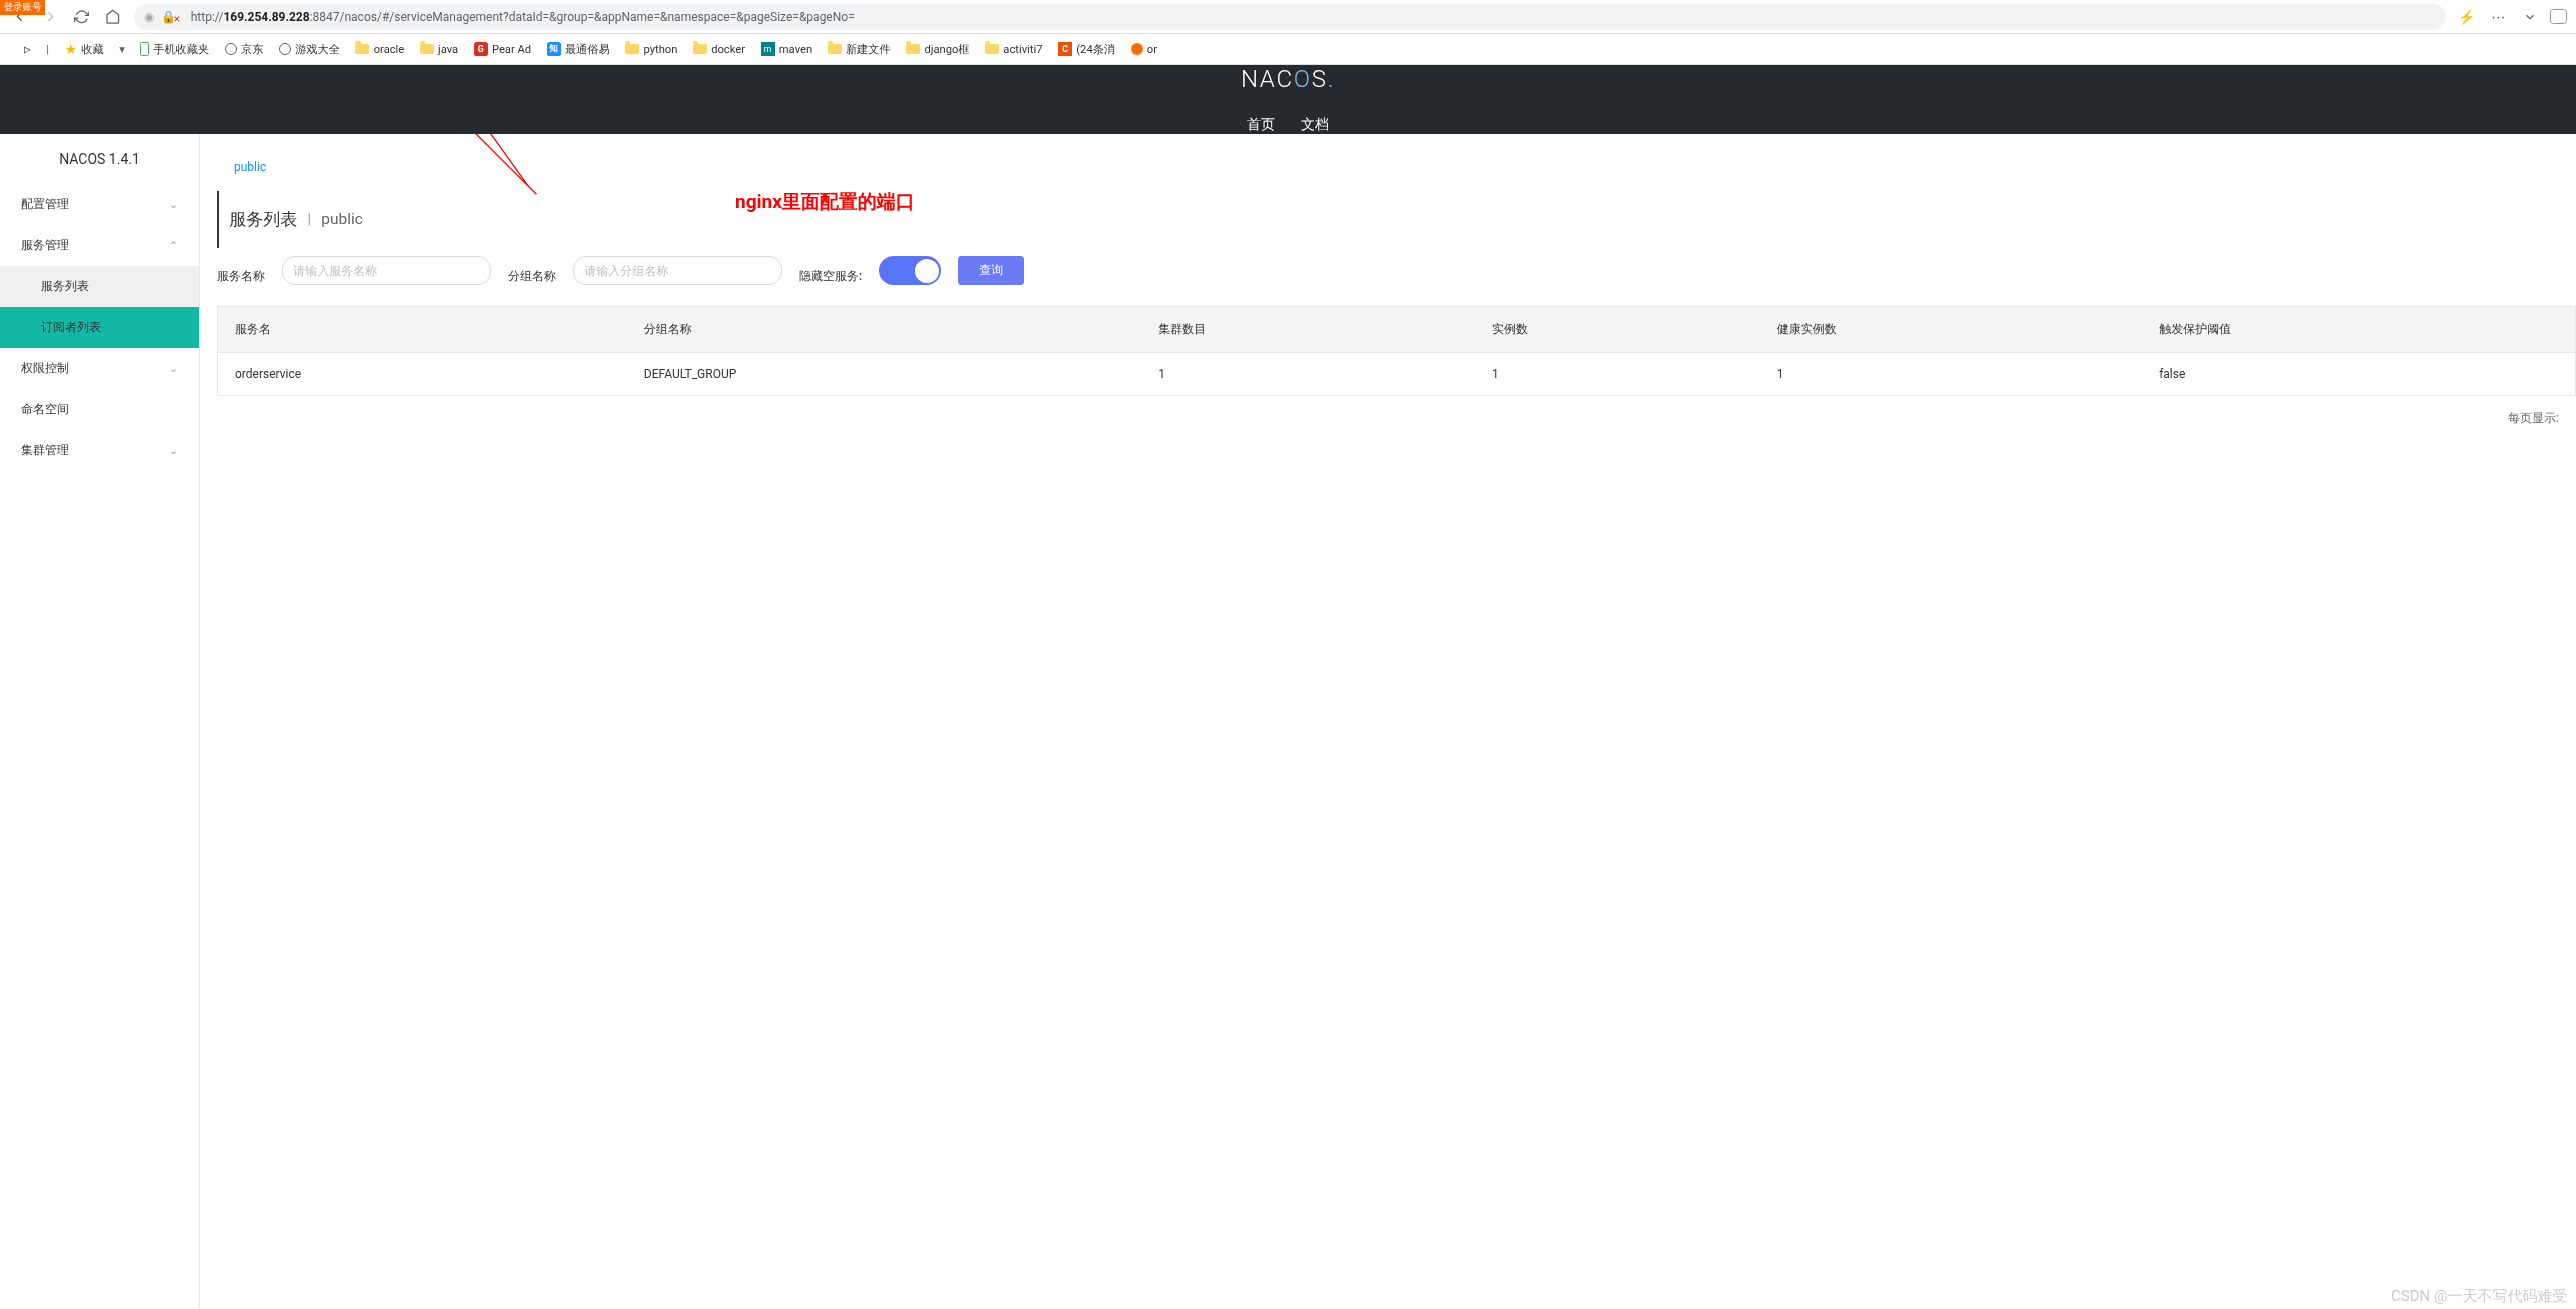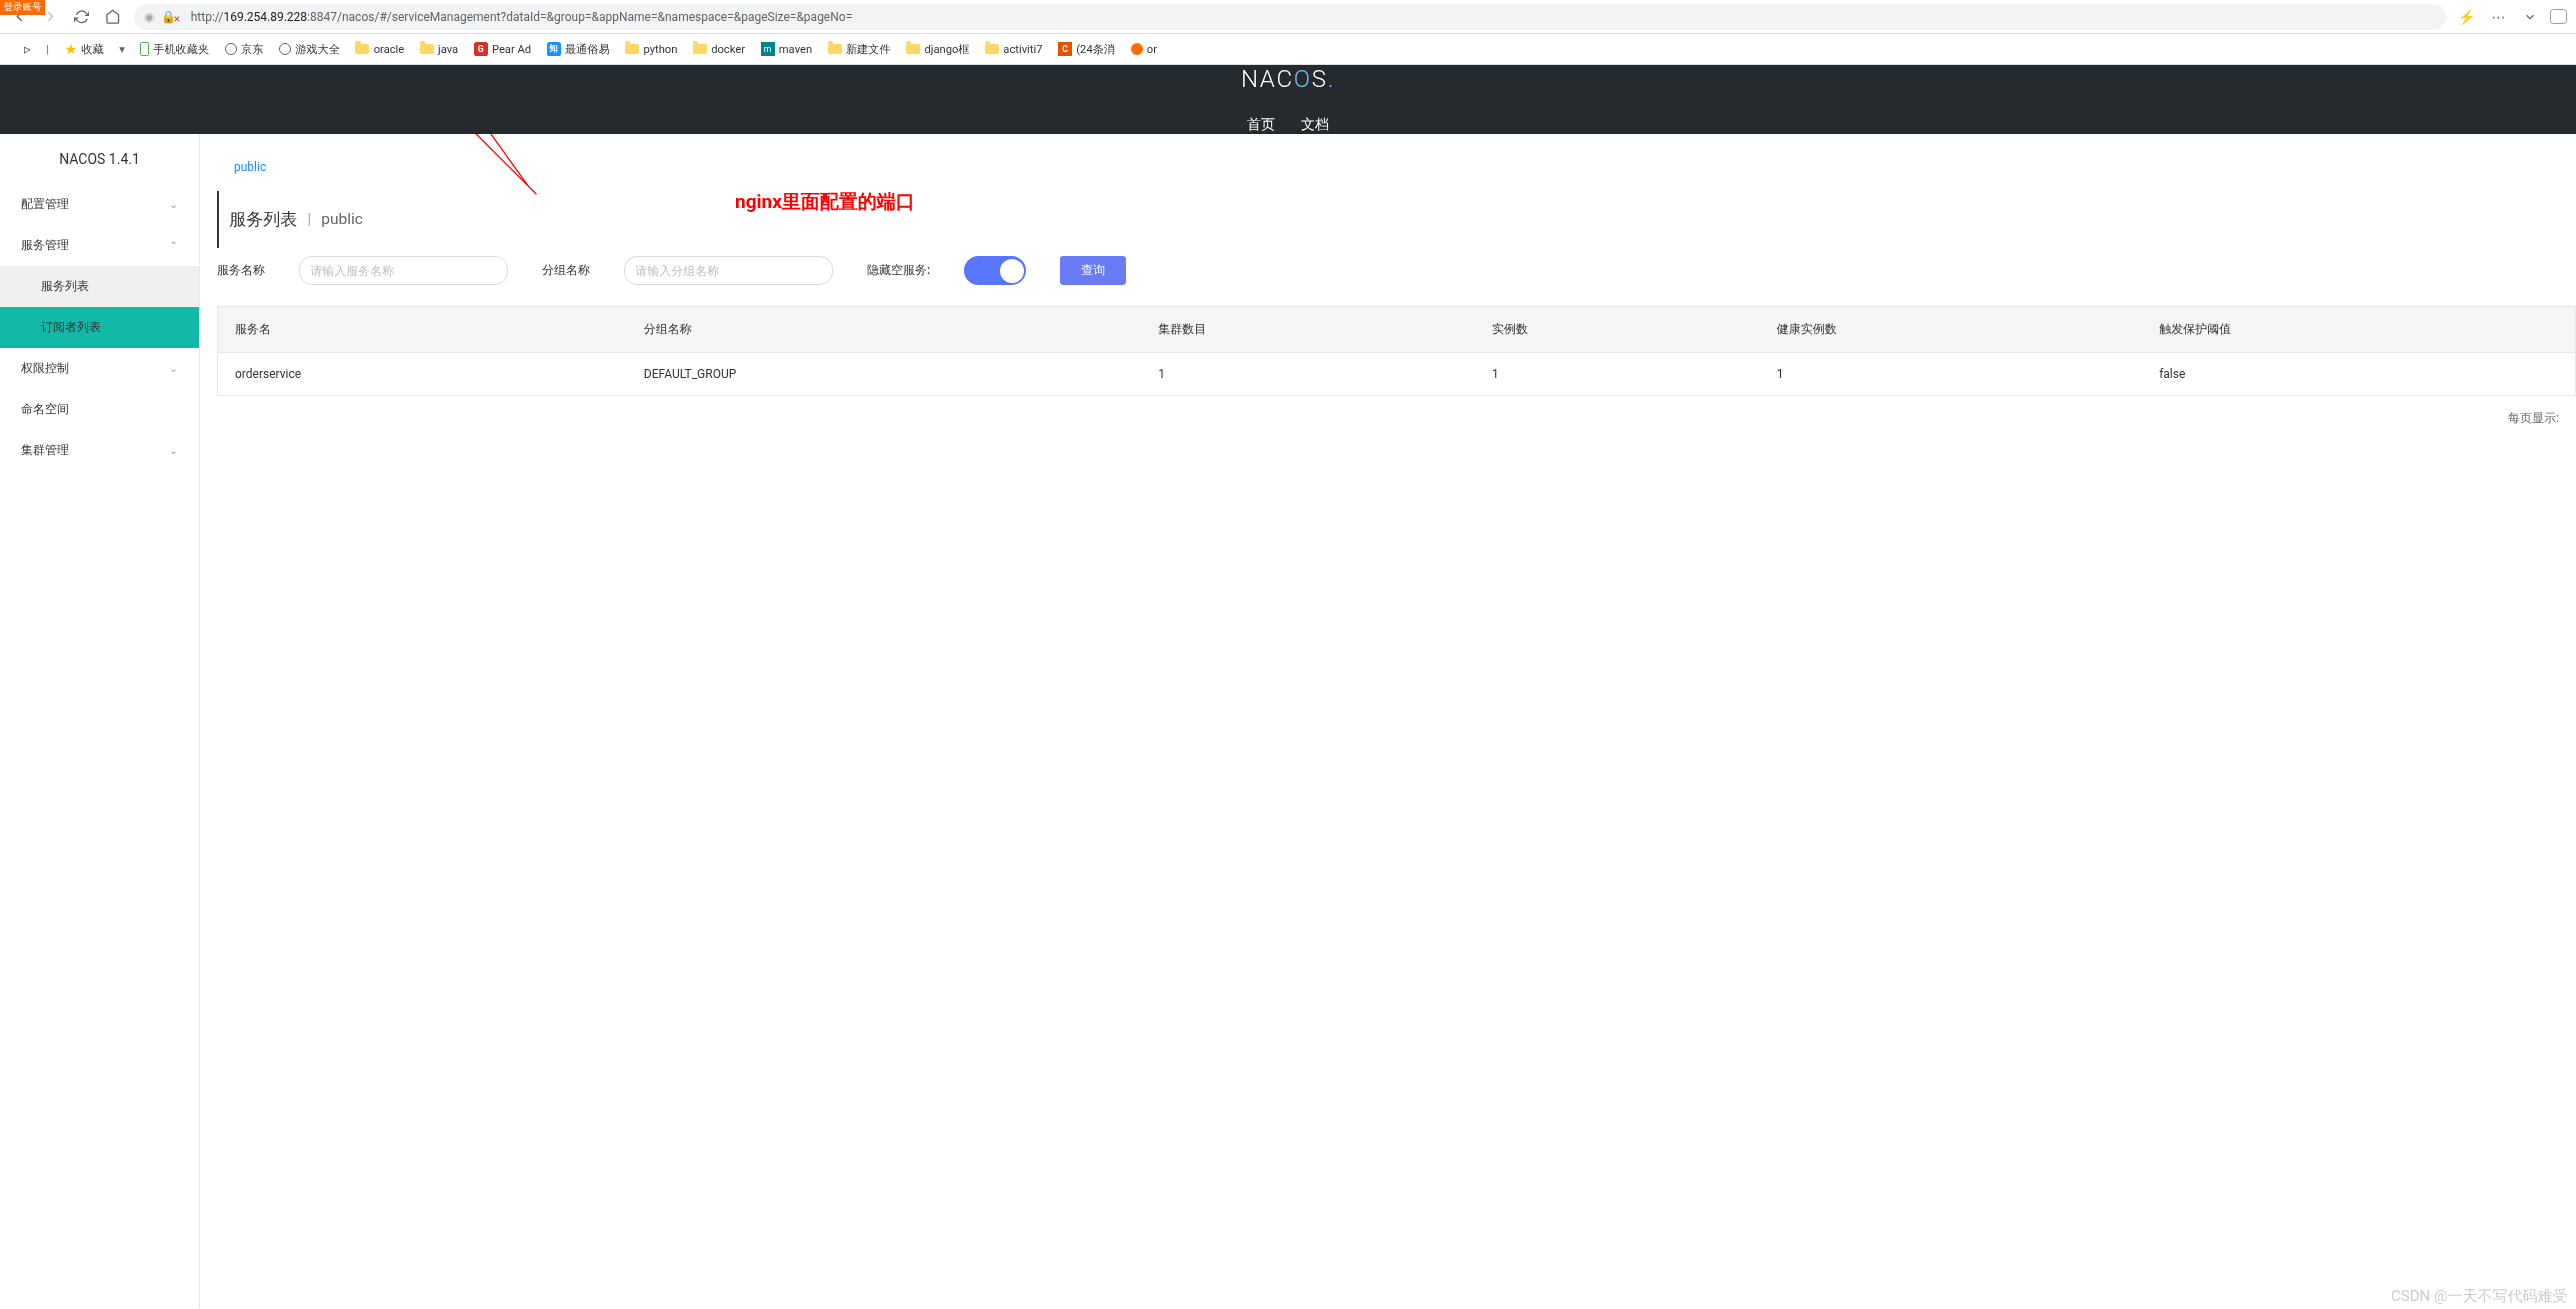--- a/index.html
+++ b/index.html
@@ -3,21 +3,21 @@
   <meta charset="utf-8">
   <style>
     * { margin: 0; padding: 0; box-sizing: border-box; font-family: -apple-system, BlinkMacSystemFont, "Segoe UI", Roboto, "Helvetica Neue", Arial, sans-serif; }
     body { background: #fff; overflow: hidden; }
     
     
     .browser-toolbar { height: 34px; display: flex; align-items: center; padding: 0 8.6px; gap: 10.3px; border-bottom: 0.9px solid #e0e0e0; }
     .nav-btn { width: 21px; height: 21px; display: flex; align-items: center; justify-content: center; color: #5f6368; cursor: pointer; }
     .url-bar { flex: 1; height: 26px; background: #f1f3f4; border-radius: 13px; display: flex; align-items: center; padding: 0 10.3px; gap: 7px; color: #5f6368; font-size: 12px; }
     .url-text { color: #202124; flex: 1; white-space: nowrap; overflow: hidden; }
-    .url-text .url-host { color: #202124; font-weight: 400; }
+    .url-text .url-host { color: #202124; font-weight: 700; }
     .url-text .url-rest { color: #5f6368; }
     .login-badge { position: absolute; top: 0; left: 0; background: #ff6b00; color: #fff; font-size: 9.5px; padding: 0.9px 3.4px; }
     
     
     .bookmarks-bar { height: 31px; display: flex; align-items: center; padding: 0 24px; gap: 15.5px; font-size: 11.2px; color: #333; border-bottom: 0.9px solid #e0e0e0; }
     .bookmark-item { display: flex; align-items: center; gap: 4.3px; cursor: pointer; white-space: nowrap; }
     .folder-icon { width: 14px; height: 10.3px; background: #fdd663; border-radius: 1.7px; position: relative; }
     .folder-icon::before { content: ''; position: absolute; top: -2.6px; left: 0; width: 5.2px; height: 2.6px; background: #fdd663; border-radius: 1.7px 1.7px 0 0; }
     .globe-icon { width: 12px; height: 12px; border: 1.3px solid #5f6368; border-radius: 50%; position: relative; }
     .star-icon { color: #fbbc04; font-size: 14px; }
@@ -48,21 +48,21 @@
     
     
     .content { flex: 1; padding: 17px 0 17px 17px; background: #fff; position: relative; }
     .namespace-tabs { padding: 8.6px 17px; color: #1890ff; font-size: 12px; }
     .page-title-row { display: flex; align-items: center; padding: 17px 0; border-left: 2.6px solid #333; padding-left: 10.3px; margin-top: 8.6px; }
     .page-title { font-size: 17px; font-weight: 500; color: #333; }
     .title-sep { margin: 0 10.3px; color: #999; }
     .title-ns { font-size: 15.5px; color: #666; }
     
     
-    .search-form { display: flex; align-items: center; gap: 34px; padding: 8.6px 0 21px; }
+    .search-form { display: flex; align-items: flex-end; gap: 17px; padding: 8.6px 0 21px; }
     .form-label { font-size: 12px; color: #333; font-weight: 500; }
     .form-input { width: 209px; height: 29px; border: 0.9px solid #d9d9d9; border-radius: 13px; padding: 0 10.3px; font-size: 12px; color: #6d28d9; }
     .form-input::placeholder { color: #bfbfbf; }
     .toggle-switch { width: 62px; height: 29px; background: #5975f9; border-radius: 14.7px; position: relative; cursor: pointer; }
     .toggle-knob { width: 24px; height: 24px; background: #fff; border-radius: 50%; position: absolute; top: 2.6px; right: 2.6px; }
     .btn-primary { height: 29px; padding: 0 21px; background: #697cf5; color: #fff; border: none; border-radius: 3.4px; font-size: 12px; cursor: pointer; }
     
     
     .data-table { width: 100%; border-collapse: collapse; border: 0.9px solid #e8e8e8; }
     .data-table th { background: #f5f5f5; padding: 14px 17px; text-align: left; font-size: 12px; font-weight: 500; color: #333; border-bottom: 0.9px solid #e8e8e8; }

